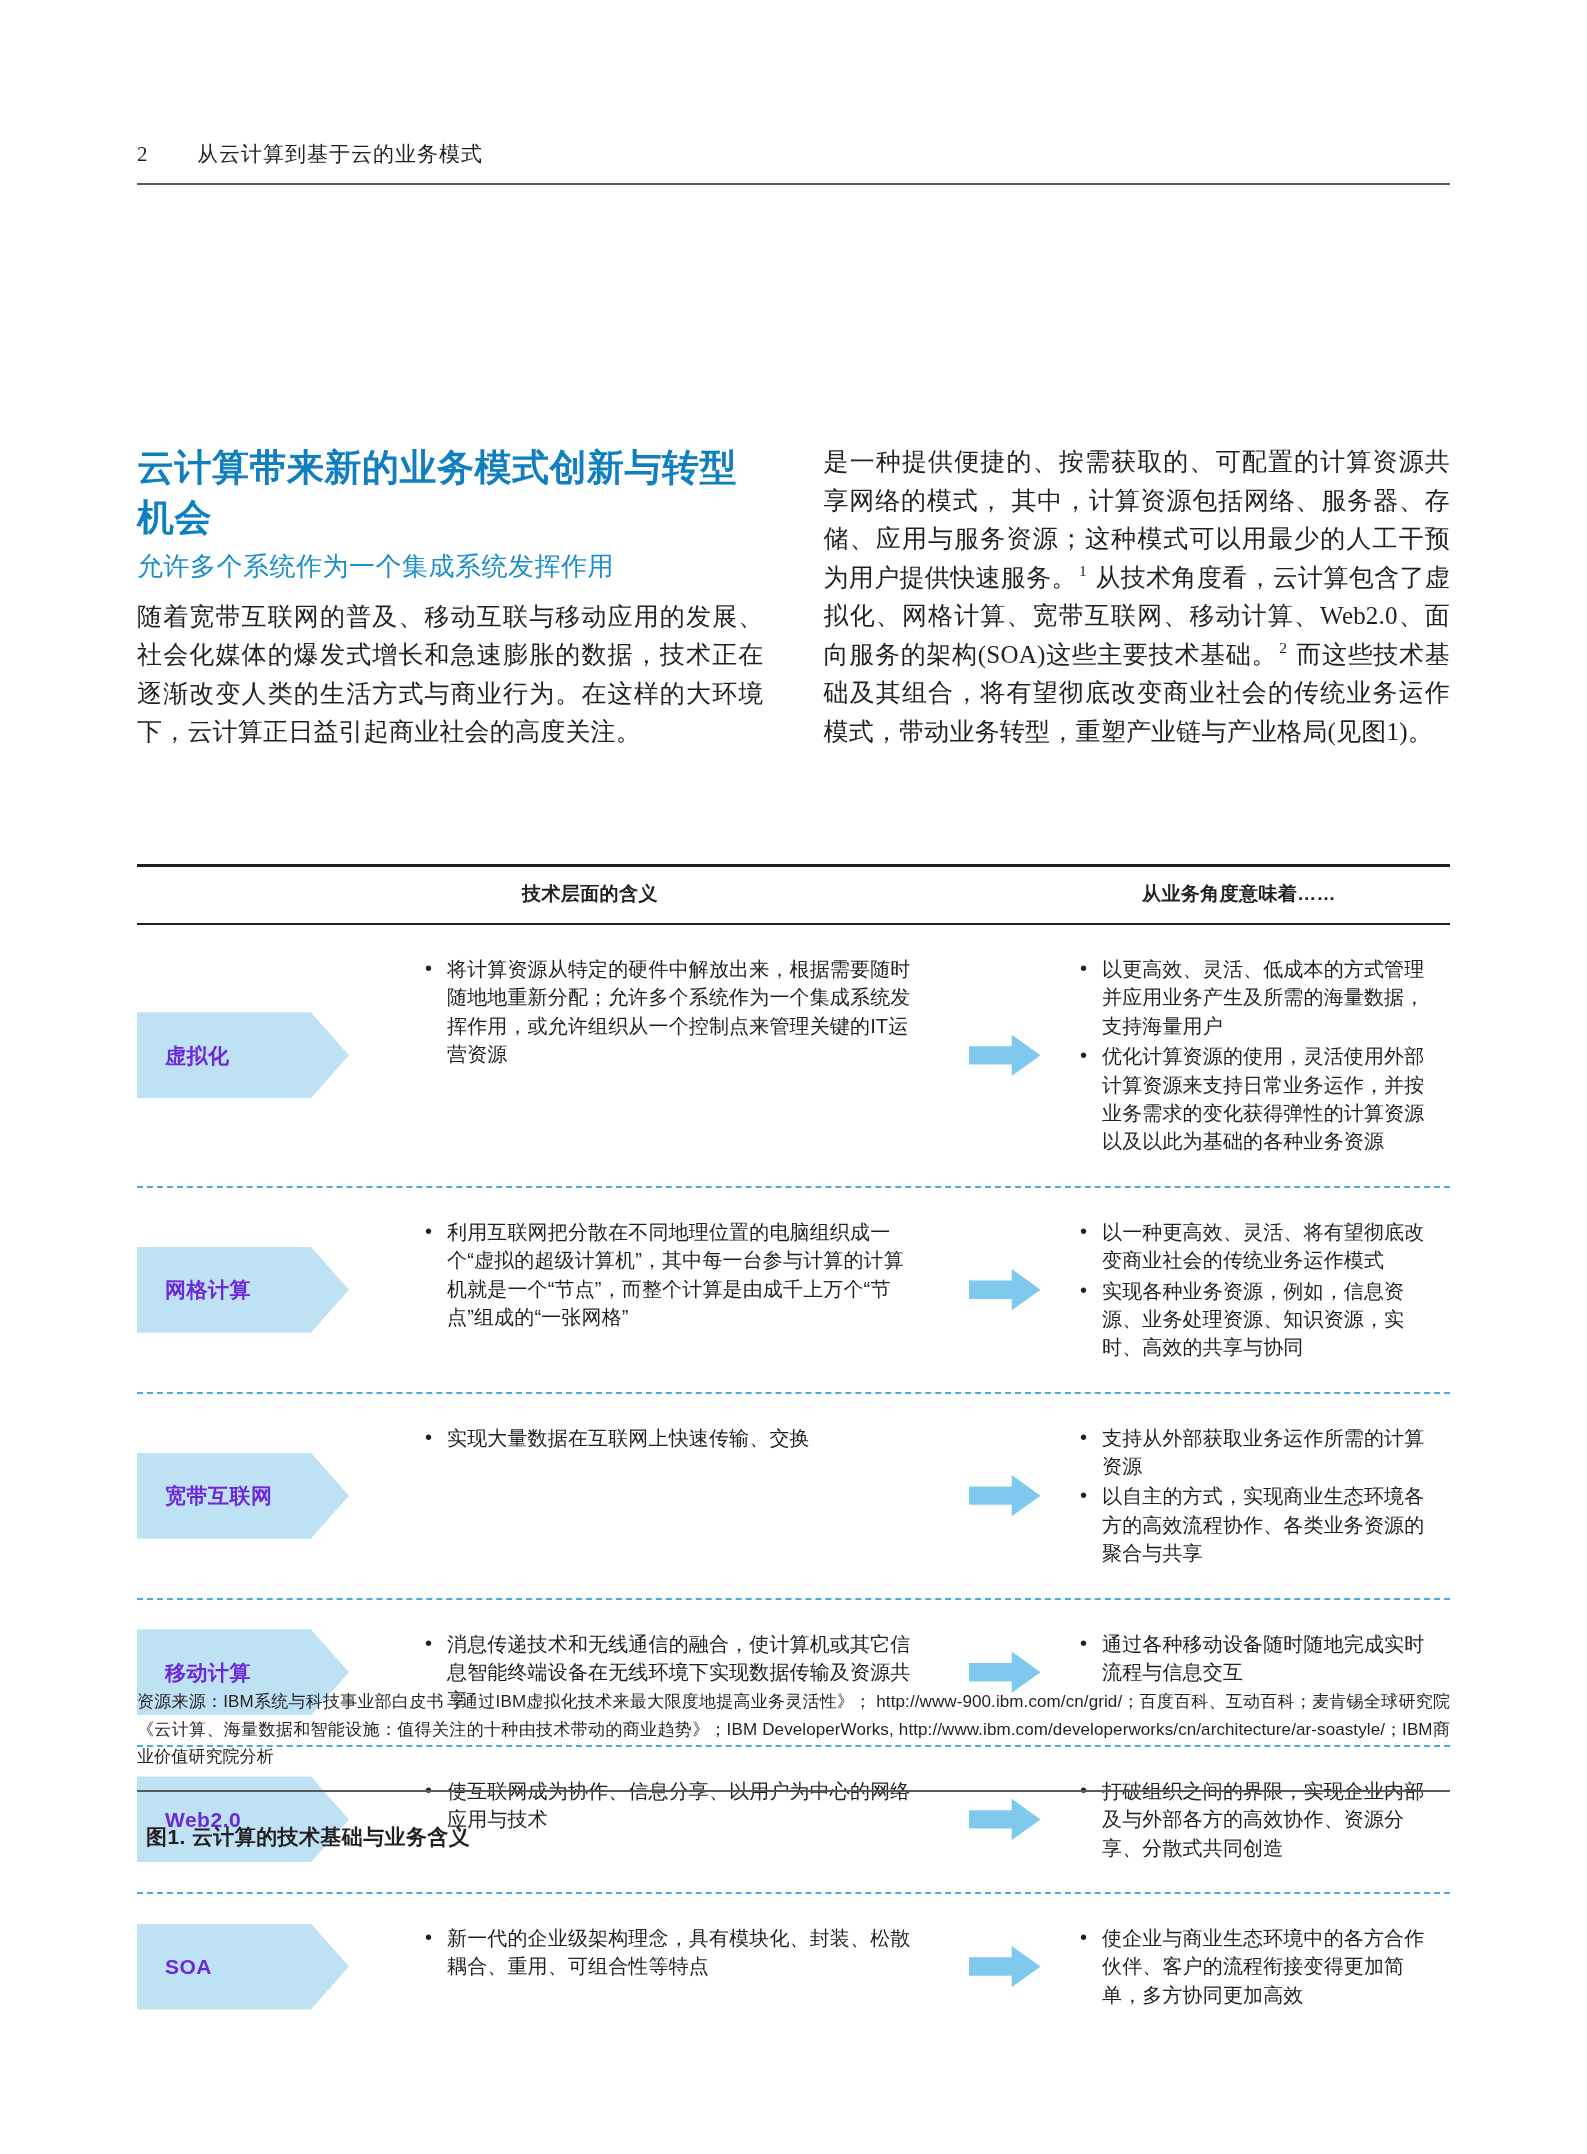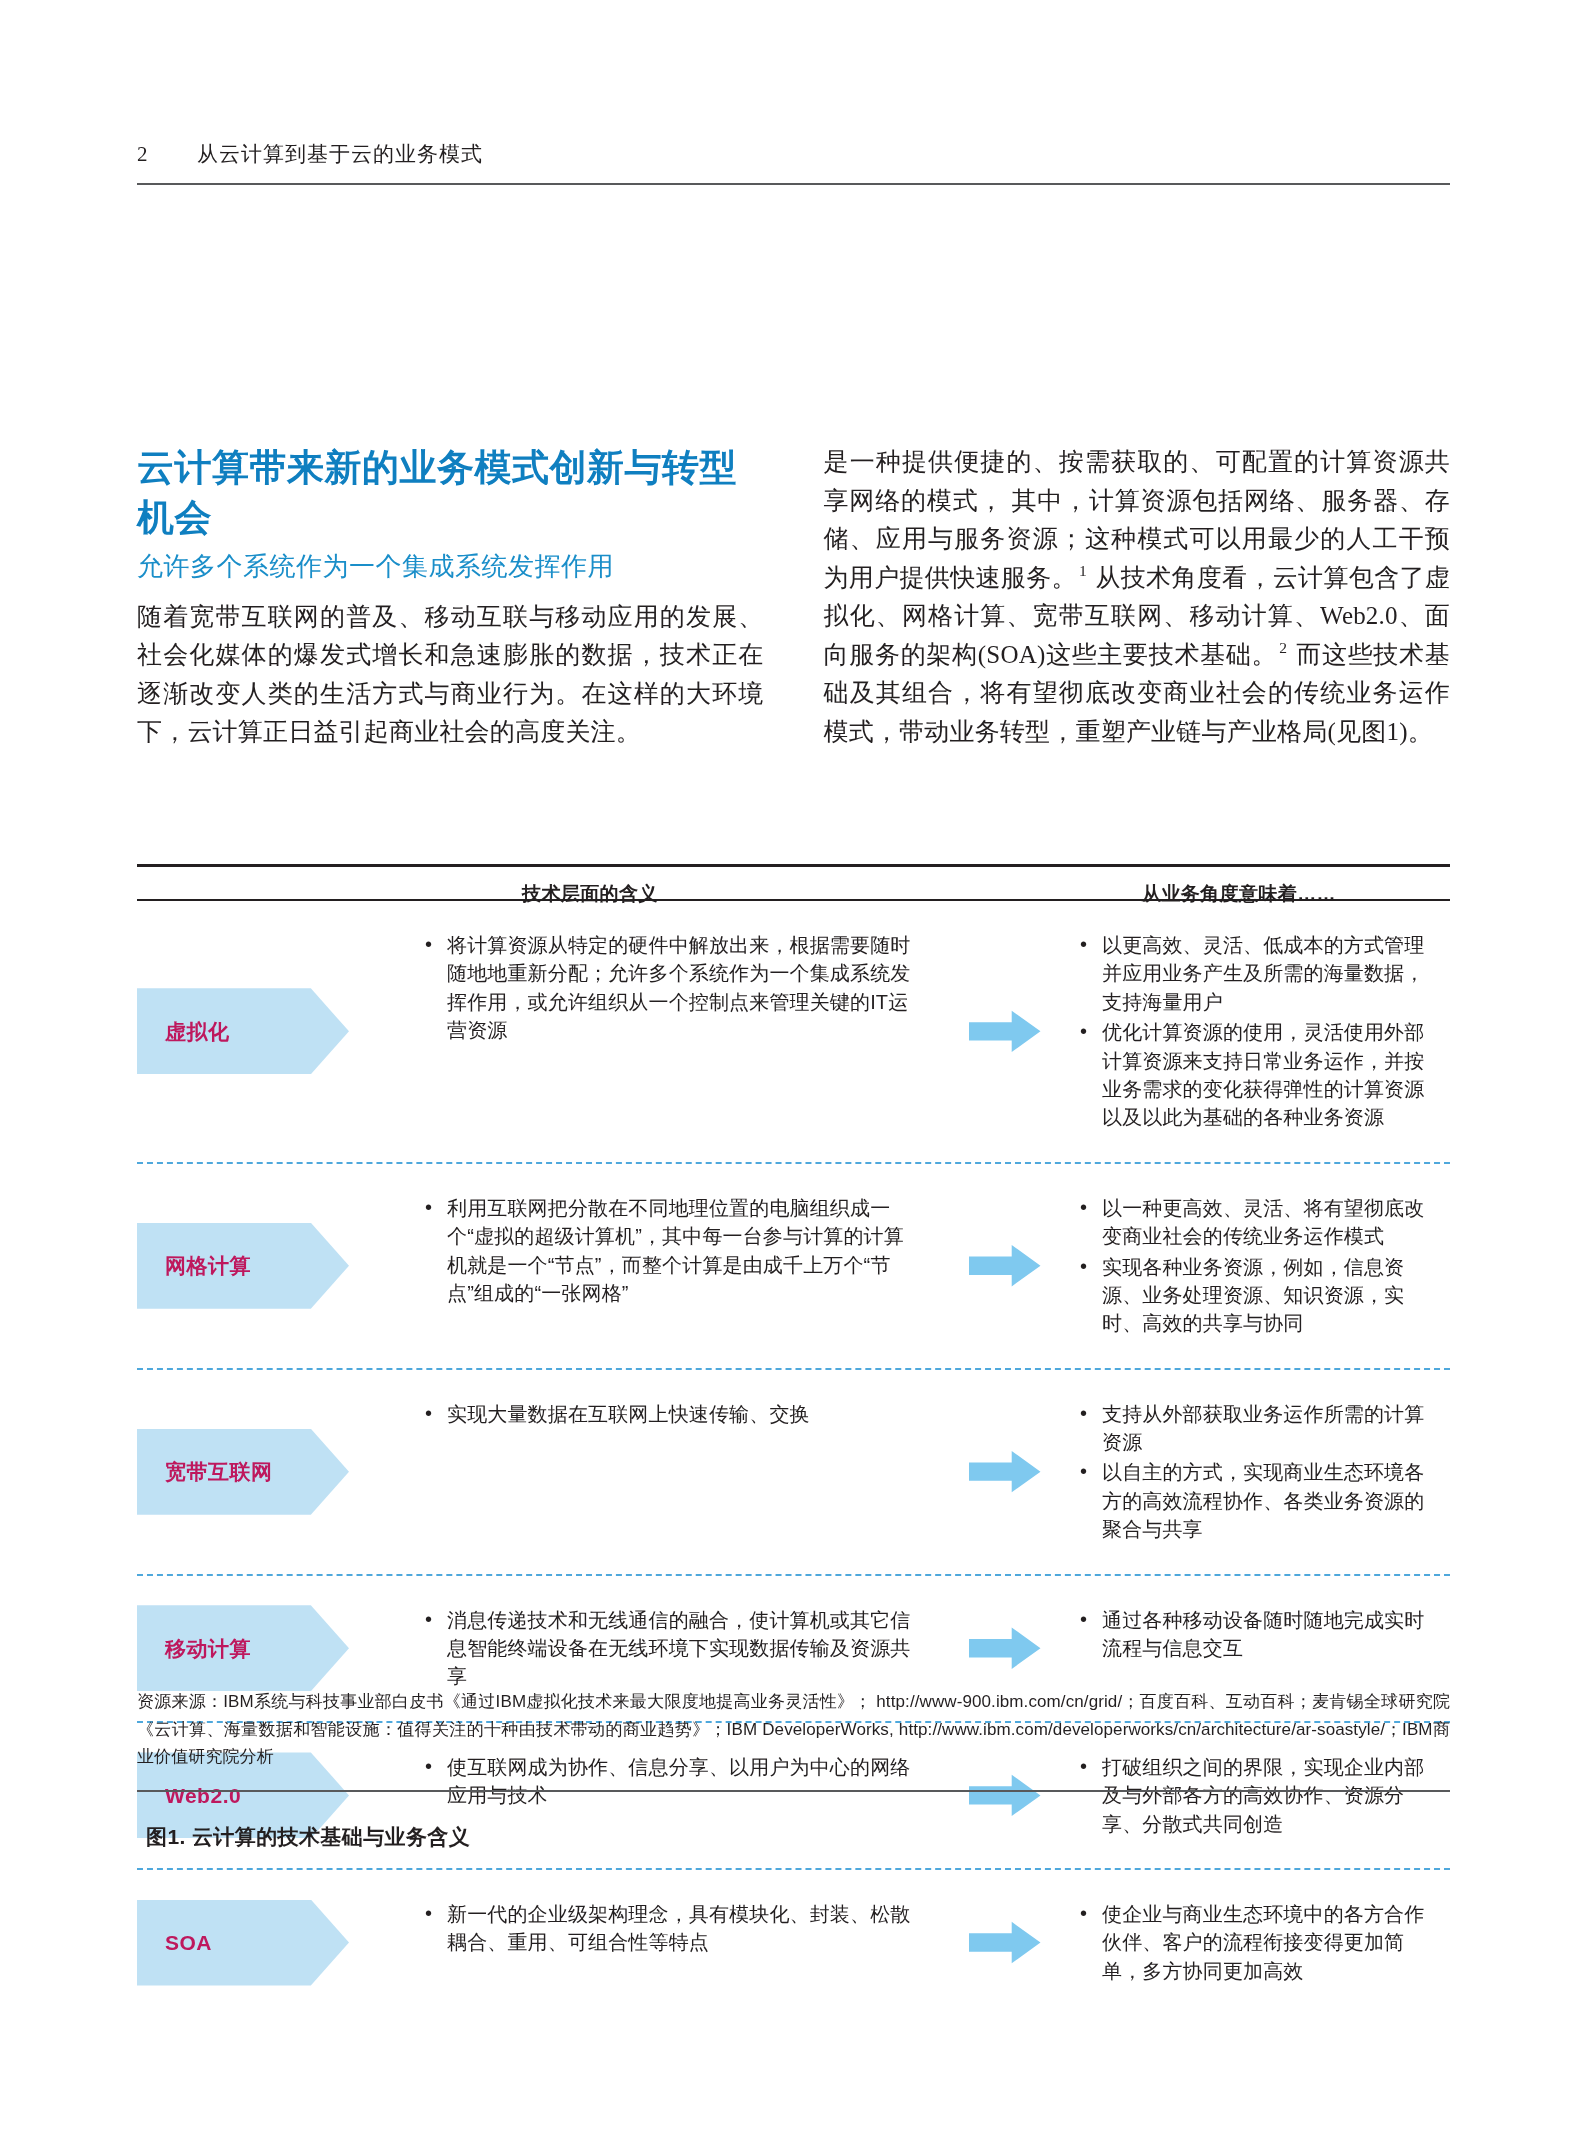--- a/index.html
+++ b/index.html
@@ -97,21 +97,21 @@
     top: 864px;
     width: 1313px;
   }
   .fig-rule-top {
     height: 3px;
     background: #231f20;
     width: 100%;
   }
   .fig-headers {
     position: relative;
-    height: 32px;
+    height: 56px;
   }
   .fig-head {
     position: absolute;
     top: 14px;
     font-size: 19px;
     font-weight: bold;
     color: #231f20;
     letter-spacing: 0.4px;
     white-space: nowrap;
   }
@@ -148,21 +148,21 @@
     background: #bfe1f4;
     display: flex;
     align-items: center;
     padding-left: 28px;
     box-sizing: border-box;
     clip-path: polygon(0 0, 82% 0, 100% 50%, 82% 100%, 0 100%);
   }
   .chevron .lbl {
     font-size: 21px;
     font-weight: bold;
-    color: #be185d;
+    color: #6d28d9;
     letter-spacing: 0.5px;
     line-height: 1.2;
   }
 
   
   .cell-tech {
     flex: 0 0 540px;
     width: 540px;
     padding-right: 8px;
     box-sizing: border-box;

